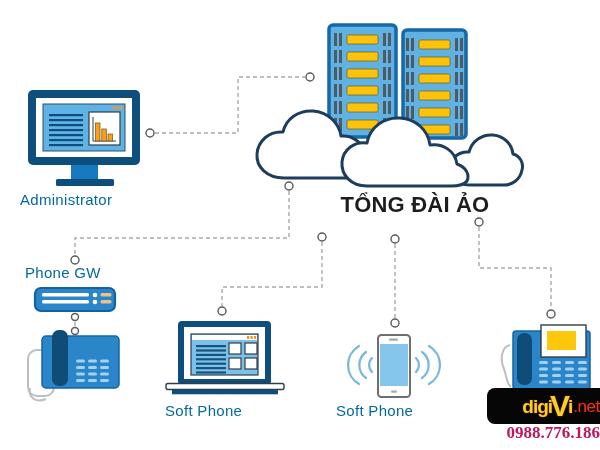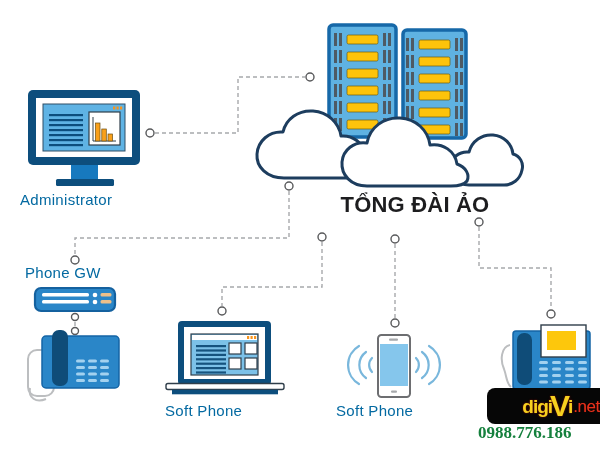--- a/index.html
+++ b/index.html
@@ -7,22 +7,22 @@
           font-family:"Liberation Sans",sans-serif;}
   .art{position:absolute;left:0;top:0;}
   .label{position:absolute;text-align:left;font-size:15px;color:#0369a1;letter-spacing:.3px;}
   .title{position:absolute;text-align:center;font-size:22px;font-weight:600;color:#1d1d1f;letter-spacing:.2px;}
   .logo-box{position:absolute;left:487px;top:388px;width:92px;height:36px;background:#060606;
             border-radius:8px;display:flex;align-items:center;justify-content:center;line-height:1;padding-left:28px;}
   .logo-digi{color:#f6d11f;font-weight:bold;font-size:19px;letter-spacing:-1px;text-shadow:0 0 2px #8d1407;}
   .logo-v{color:#f6d11f;font-weight:bold;font-size:30px;margin:0 -2px;text-shadow:0 0 2px #8d1407;}
   .logo-i{color:#f6d11f;font-weight:bold;font-size:19px;text-shadow:0 0 2px #8d1407;}
   .logo-net{color:#e8321c;font-weight:normal;font-size:17px;letter-spacing:-0.5px;text-shadow:0 0 1px #6b0c05;}
-  .phone-number{position:absolute;left:478px;top:423px;width:122px;text-align:left;
-                font-family:"Liberation Serif",serif;font-weight:bold;font-size:17px;color:#15803d;}
+  .phone-number{position:absolute;left:478px;top:423px;width:122px;text-align:right;
+                font-family:"Liberation Serif",serif;font-weight:bold;font-size:17px;color:#be185d;}
 </style>
 </head>
 <body>
 
 <div class="canvas">
 
 <svg class="art" width="600" height="450" viewBox="0 0 600 450">
   <defs>
     <g id="srvrow">
       <rect x="0" y="0" width="3" height="13" fill="#4e5a64"></rect>

